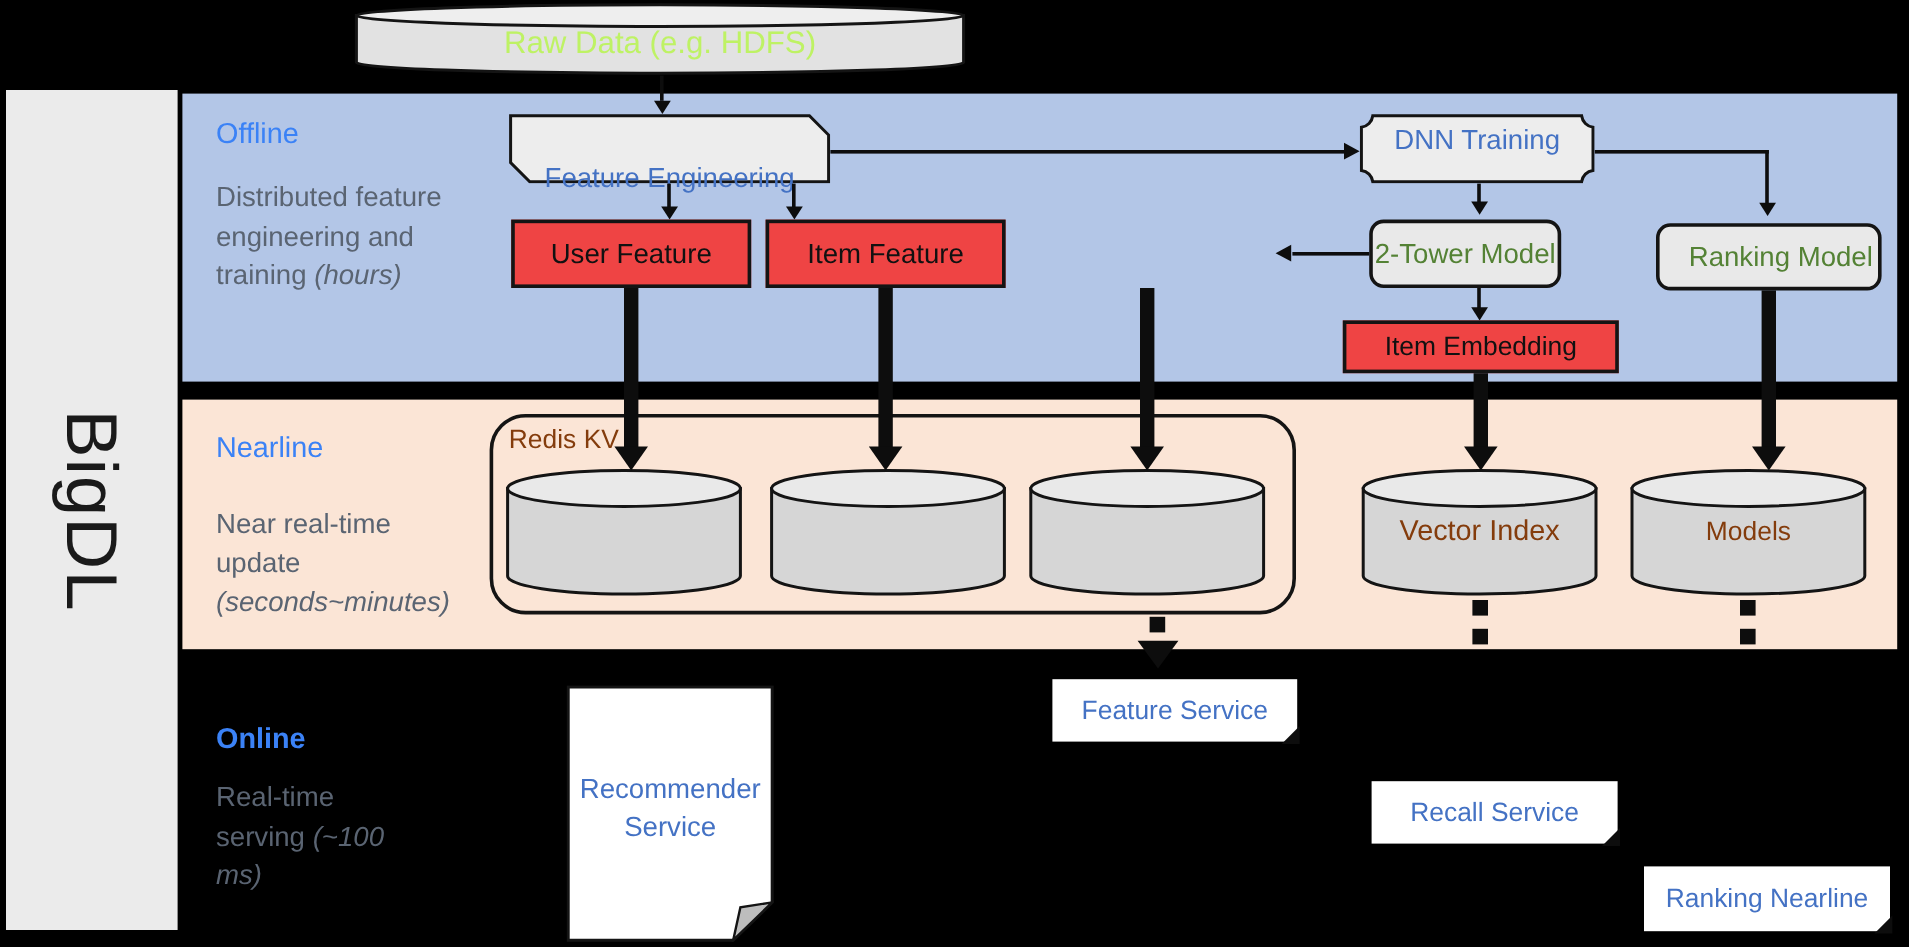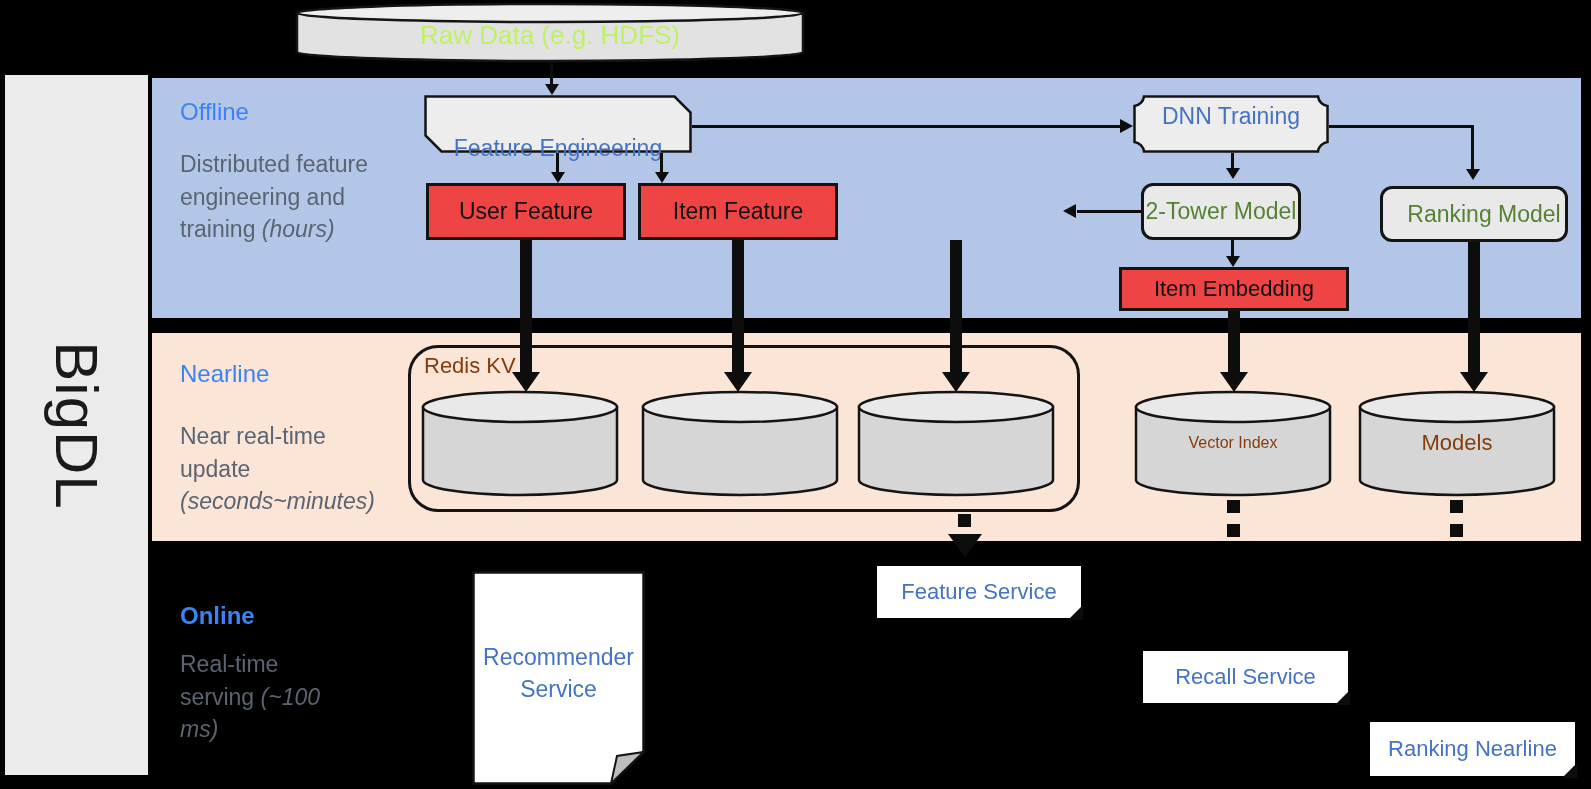--- a/index.html
+++ b/index.html
@@ -164,21 +164,21 @@
       <ellipse cx="100" cy="17" rx="97" ry="15" fill="#e9e9e9" stroke="#141414" stroke-width="2.5"></ellipse>
     </svg>
   </div>
 
   <div class="svg-shape" style="left:1133px;top:390px;width:200px;height:107px;">
     <svg width="200" height="107" viewBox="0 0 200 107">
       <path d="M3,17 L3,90 A97,15 0 0 0 197,90 L197,17 Z" fill="#d6d6d6" stroke="#141414" stroke-width="2.5"></path>
       <ellipse cx="100" cy="17" rx="97" ry="15" fill="#e9e9e9" stroke="#141414" stroke-width="2.5"></ellipse>
     </svg>
   </div>
-  <div class="node-label brown-text" style="left:1133px;top:428px;width:200px;height:30px;font-size:16px;">
+  <div class="node-label brown-text" style="left:1133px;top:428px;width:200px;height:30px;font-size:24px;">
     <span>Vector Index</span>
   </div>
   <div class="svg-shape" style="left:1357px;top:390px;width:200px;height:107px;">
     <svg width="200" height="107" viewBox="0 0 200 107">
       <path d="M3,17 L3,90 A97,15 0 0 0 197,90 L197,17 Z" fill="#d6d6d6" stroke="#141414" stroke-width="2.5"></path>
       <ellipse cx="100" cy="17" rx="97" ry="15" fill="#e9e9e9" stroke="#141414" stroke-width="2.5"></ellipse>
     </svg>
   </div>
   <div class="node-label brown-text" style="left:1357px;top:428px;width:200px;height:30px;font-size:22px;">
     <span>Models</span>

